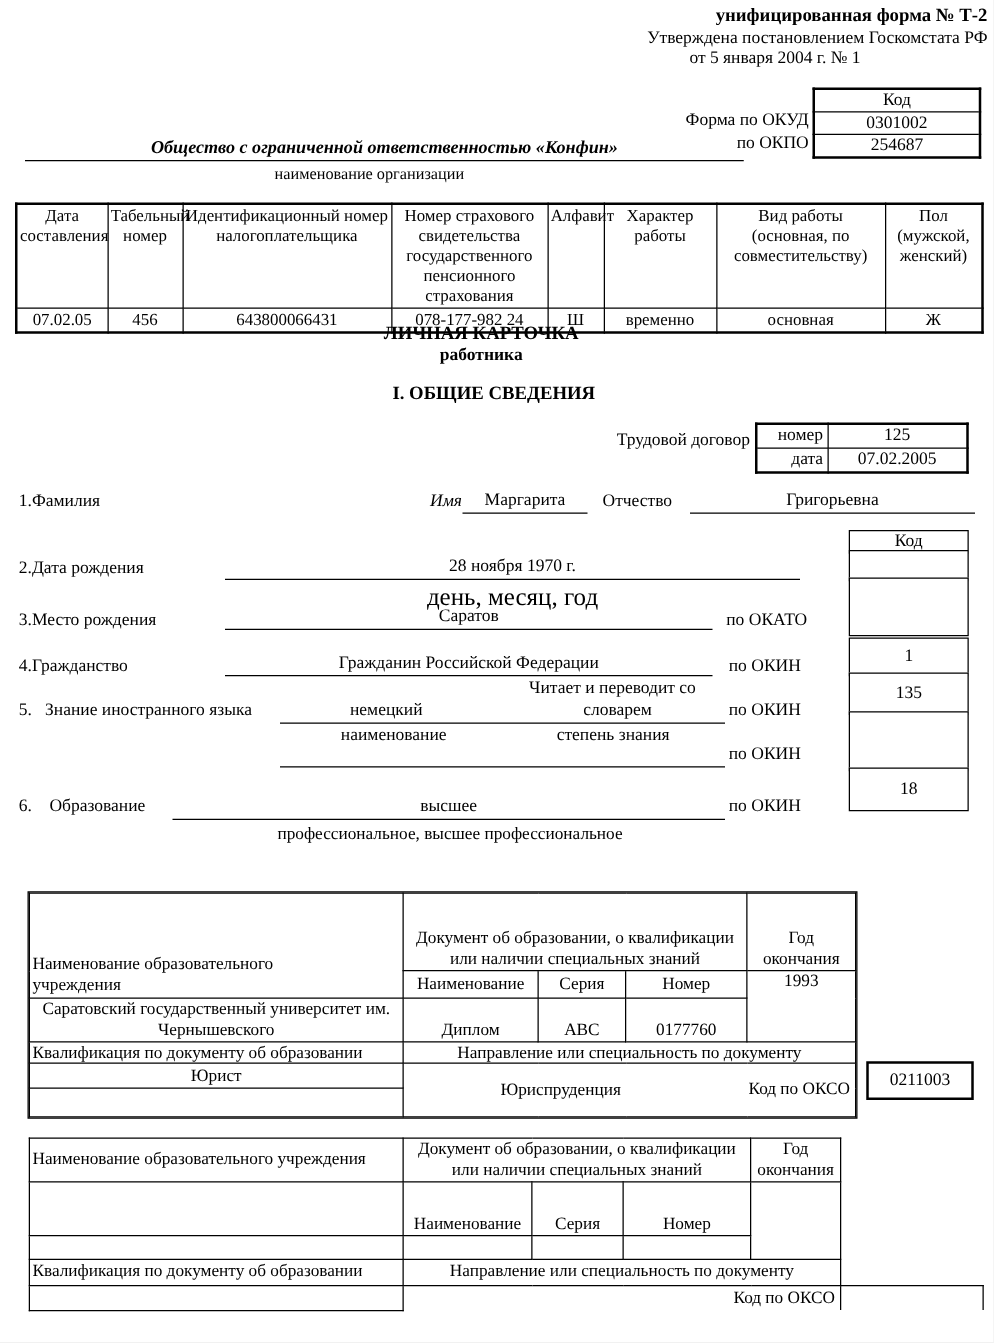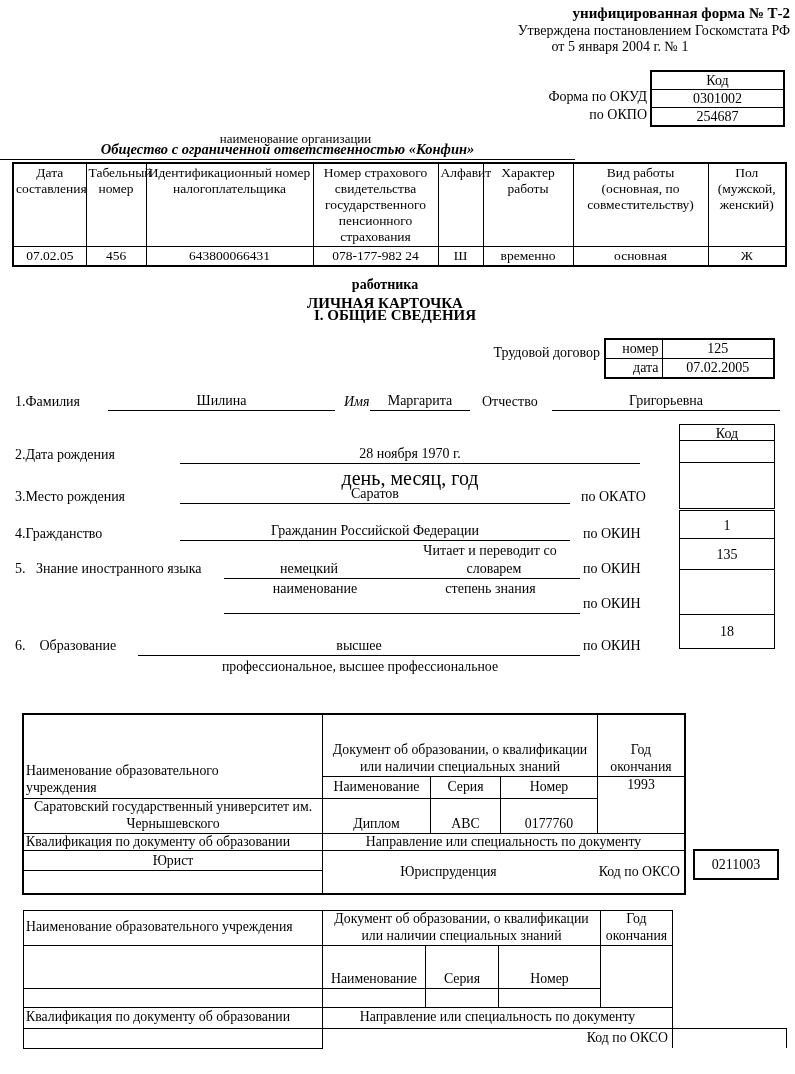--- a/index.html
+++ b/index.html
@@ -66,21 +66,21 @@
           <td>0301002</td>
         </tr>
     <tr>
           <td>254687</td>
         </tr>
   </tbody>
     </table>
   <div class="abs rgt" style="left:540px;top:89px;width:107px;">Форма по ОКУД</div>
   <div class="abs rgt" style="left:540px;top:107px;width:107px;">по ОКПО</div>
 
-  <div class="abs" style="left:0;top:110px;width:575px;border-bottom:1px solid #000;height:18px;margin-top:31px;">
+  <div class="abs" style="left:20px;top:110px;width:575px;border-bottom:1px solid #000;height:18px;">
     <div class="b i ctr" style="font-size:14.5px;">Общество с ограниченной ответственностью «Конфин»</div>
   </div>
   <div class="abs cap" style="left:8px;top:131px;width:575px;">наименование организации</div>
 
   <table class="infotable abs" style="left:12px;top:162px;">
     <colgroup>
       <col style="width:73px">
         <col style="width:60px">
         <col style="width:167px">
         <col style="width:125px">
@@ -106,21 +106,21 @@
       <td>643800066431</td>
       <td>078-177-982 24</td>
       <td>Ш</td>
       <td>временно</td>
       <td>основная</td>
       <td>Ж</td>
     </tr>
   </tbody>
     </table>
 
-  <div class="abs b ctr" style="left:250px;top:259px;width:270px;font-size:15px;margin-top:36px;">ЛИЧНАЯ КАРТОЧКА</div>
+  <div class="abs b ctr" style="left:250px;top:259px;width:270px;font-size:15px;">ЛИЧНАЯ КАРТОЧКА</div>
   <div class="abs b ctr" style="left:250px;top:277px;width:270px;font-size:14px;">работника</div>
   <div class="abs b ctr" style="left:250px;top:307px;width:290px;font-size:15px;">I. ОБЩИЕ СВЕДЕНИЯ</div>
 
   <div class="abs rgt" style="left:460px;top:345px;width:140px;">Трудовой договор</div>
   <table class="ctable abs" style="left:604px;top:338px;">
     <colgroup>
         <col style="width:57px">
         <col style="width:112px">
       </colgroup>
     <tbody>
@@ -137,21 +137,20 @@
 
   <div class="codebox" style="top:424px;height:17px;">Код</div>
   <div class="codebox" style="top:440px;height:23px;"></div>
   <div class="codebox" style="top:462px;height:45px;"></div>
   <div class="codebox" style="top:510px;height:29px;">1</div>
   <div class="codebox" style="top:538px;height:32px;">135</div>
   <div class="codebox" style="top:569px;height:46px;"></div>
   <div class="codebox" style="top:614px;height:33px;">18</div>
 
   <div class="abs" style="left:15px;top:394px;">1.Фамилия</div>
-  <div class="ufield" style="left:108px;top:391px;width:227px;height:19px;line-height:19px;">Шилина</div>
   <div class="abs" style="left:344px;top:394px;font-style:italic;">Имя</div>
   <div class="ufield" style="left:370px;top:391px;width:100px;height:19px;line-height:19px;">Маргарита</div>
   <div class="abs" style="left:482px;top:394px;">Отчество</div>
   <div class="ufield" style="left:552px;top:391px;width:228px;height:19px;line-height:19px;">Григорьевна</div>
 
   <div class="abs" style="left:15px;top:447px;">2.Дата рождения</div>
   <div class="ufield" style="left:180px;top:444px;width:460px;height:19px;line-height:19px;">28 ноября 1970 г.</div>
   <div class="abs cap" style="left:180px;top:466px;width:460px;font-size:20px;">день, месяц, год</div>
 
   <div class="abs" style="left:15px;top:489px;">3.Место рождения</div>

